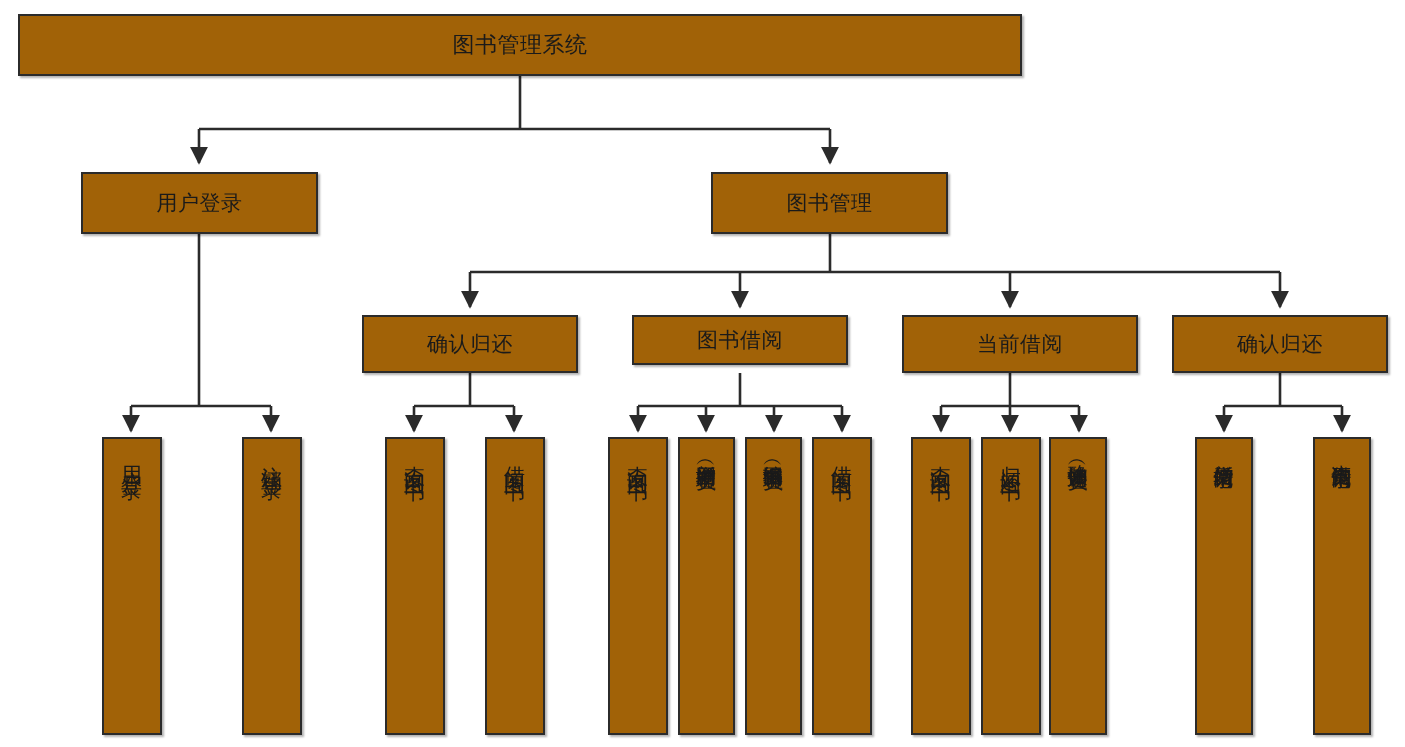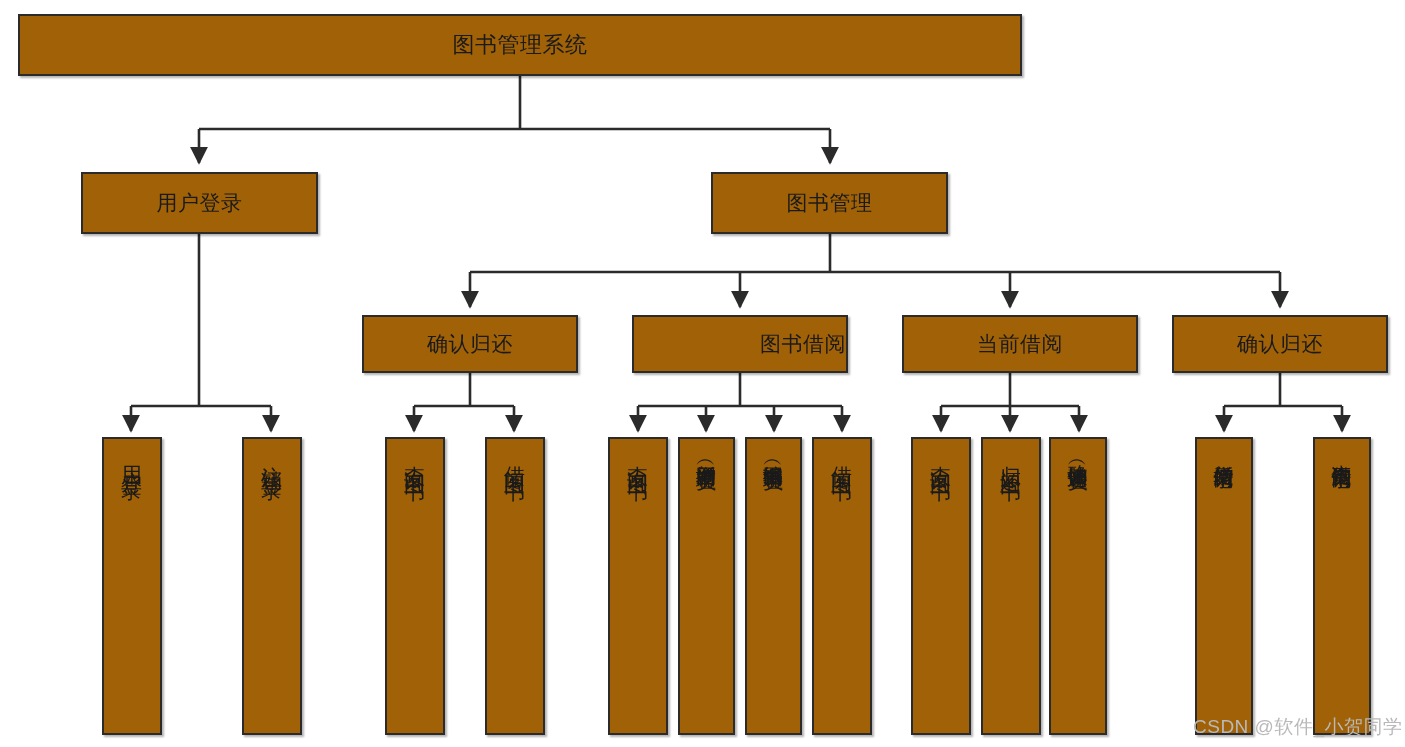--- a/index.html
+++ b/index.html
@@ -135,21 +135,21 @@
   <div class="node horizontal" style="left:81px; top:172px; width:237px; height:62px;">
     <span class="node-label">用户登录</span>
   </div>
   <div class="node horizontal" style="left:711px; top:172px; width:237px; height:62px;">
     <span class="node-label">图书管理</span>
   </div>
 
   <div class="node horizontal" style="left:362px; top:315px; width:216px; height:58px;">
     <span class="node-label">确认归还</span>
   </div>
-  <div class="node horizontal" style="left:632px; top:315px; width:216px; height:58px;justify-content:flex-end;">
+  <div class="node horizontal" style="left:632px; top:315px; width:216px; height:50px;">
     <span class="node-label">图书借阅</span>
   </div>
   <div class="node horizontal" style="left:902px; top:315px; width:236px; height:58px;">
     <span class="node-label">当前借阅</span>
   </div>
   <div class="node horizontal" style="left:1172px; top:315px; width:216px; height:58px;">
     <span class="node-label">确认归还</span>
   </div>
 
   <div class="node vertical" style="left:102px; top:437px; width:60px; height:298px;">
@@ -189,17 +189,14 @@
     <span class="node-label">确认归还（管理员）</span>
   </div>
 
   <div class="node vertical tight" style="left:1195px; top:437px; width:58px; height:298px;">
     <span class="node-label">新增借阅记录</span>
   </div>
   <div class="node vertical tight" style="left:1313px; top:437px; width:58px; height:298px;">
     <span class="node-label">查询借阅记录</span>
   </div>
 
-  <div class="watermark" style="left:1193px; top:714px;">
-    <span>CSDN @软件_小贺同学</span>
-  </div>
 
 </div>
 
 </body></html>

